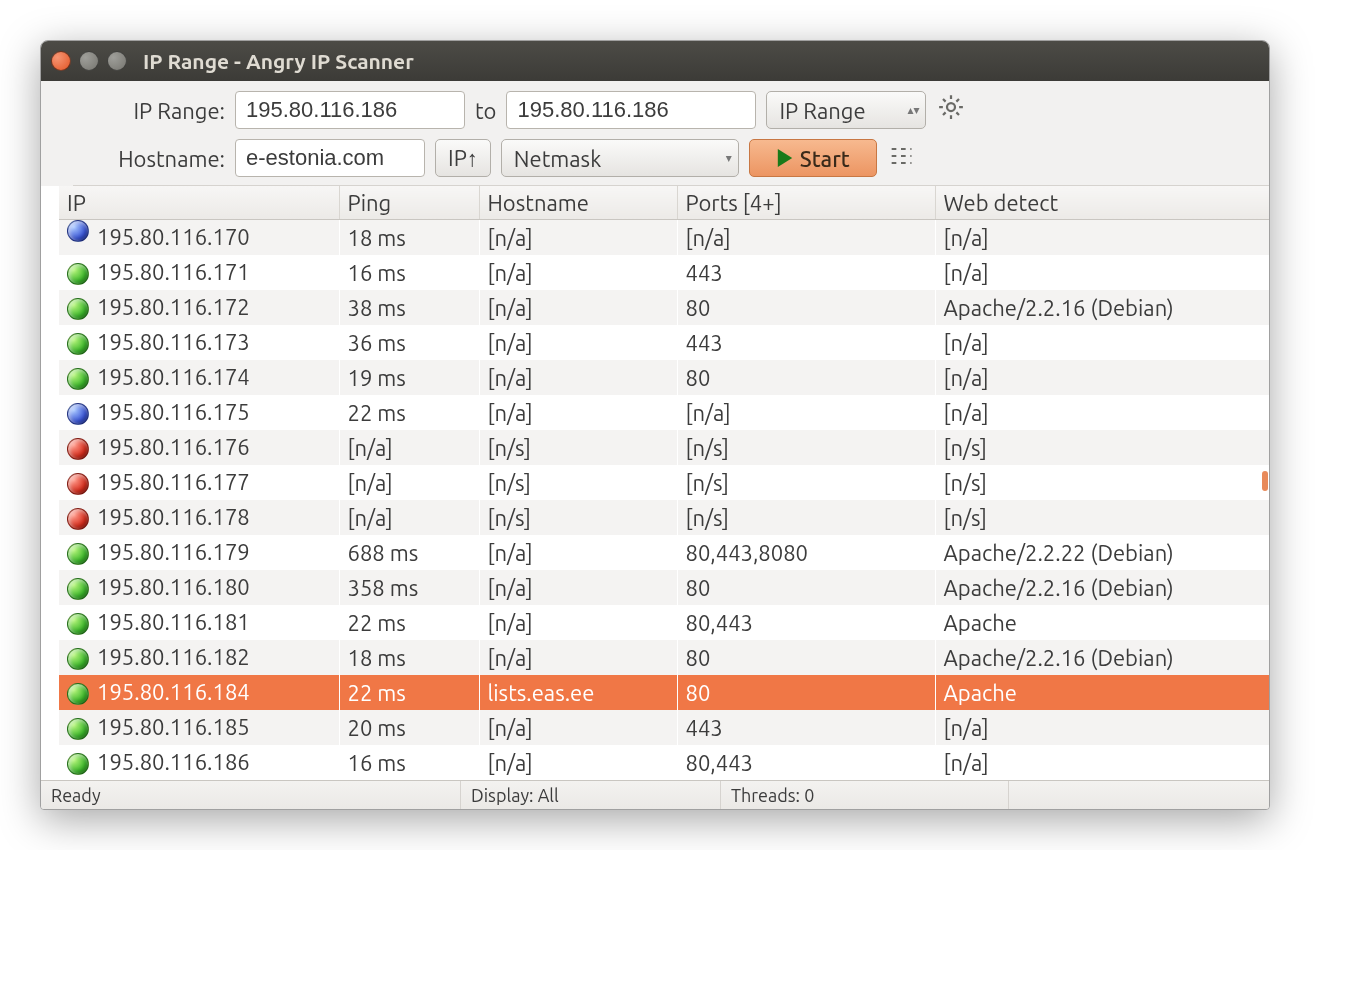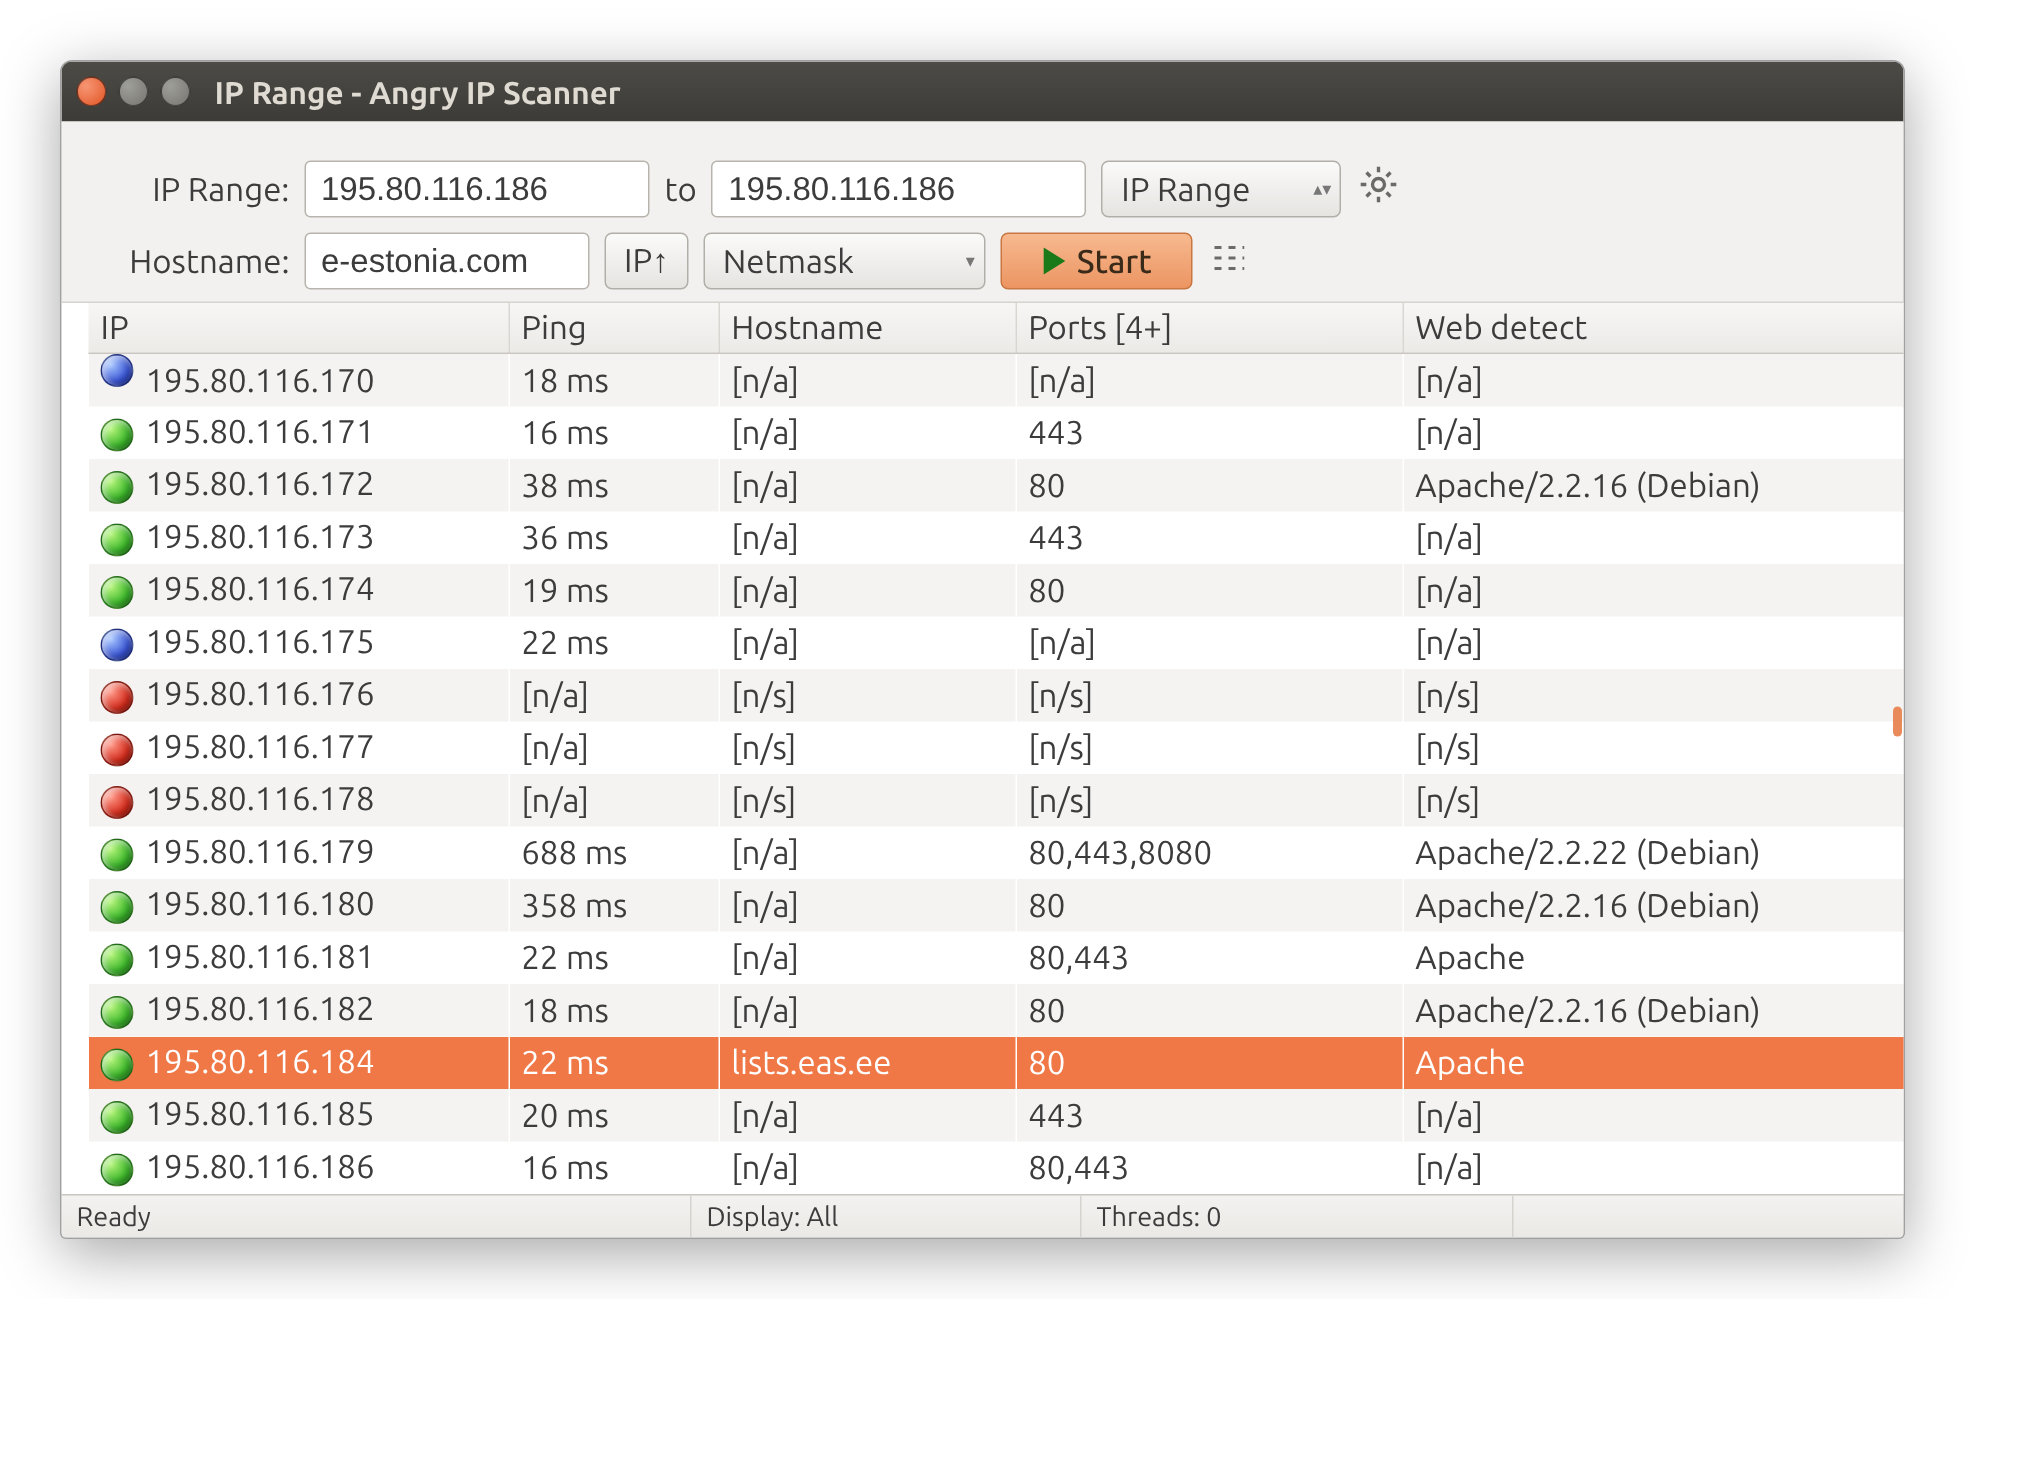--- a/index.html
+++ b/index.html
@@ -35,25 +35,26 @@
     border-radius: 50%;
     border: 1px solid rgba(0,0,0,0.5);
     background: #7a7a76;
     display:inline-block;
   }
   .wbtn.close { background: radial-gradient(circle at 30% 30%, #f79674, #e25525); }
   .wbtn.min { background: radial-gradient(circle at 30% 30%, #9f9f9a, #76756f); }
   .wbtn.max { background: radial-gradient(circle at 30% 30%, #9f9f9a, #76756f); }
   .toolbar {
     background: #f2f1f0;
-    padding: 26px 12px 8px 12px;
+    padding: 10px 12px 8px 12px;
     display: flex;
     flex-direction: column;
     gap: 10px;
     border-bottom: 1px solid #d6d3cf;
+    margin-left: 32px;
   }
   .row { display: flex; align-items: center; gap: 10px; }
   .lab { width: 140px; text-align: right; color:#3c3c3c; }
   .input {
     background: #fff;
     border: 1px solid #b8b4ad;
     border-radius: 4px;
     padding: 5px 10px;
     font-size: 22px;
     color:#3c3c3c;
@@ -158,21 +159,21 @@
             <path d="M12 2.5v3M12 18.5v3M21.5 12h-3M5.5 12h-3M18.4 5.6l-2.1 2.1M7.7 16.3l-2.1 2.1M18.4 18.4l-2.1-2.1M7.7 7.7 5.6 5.6"></path>
           </svg>
       </span>
     </div>
     <div class="row">
       <span class="lab">Hostname:</span>
       <input class="input" style="width: 190px;" value="e-estonia.com">
       <div class="btn">
           <span>IP↑</span>
         </div>
-      <div class="btn combo" style="width:188px; justify-content:space-between">
+      <div class="btn combo" style="width:238px; justify-content:space-between">
         <span>Netmask</span>
         <span class="caret">▾</span>
       </div>
       <div class="btn start">
         <svg width="18" height="18" viewBox="0 0 10 10">
             <path d="M1 0 L9 5 L1 10 Z" fill="#1a7a1a"></path>
           </svg>
         <span>Start</span>
       </div>
       <span>

